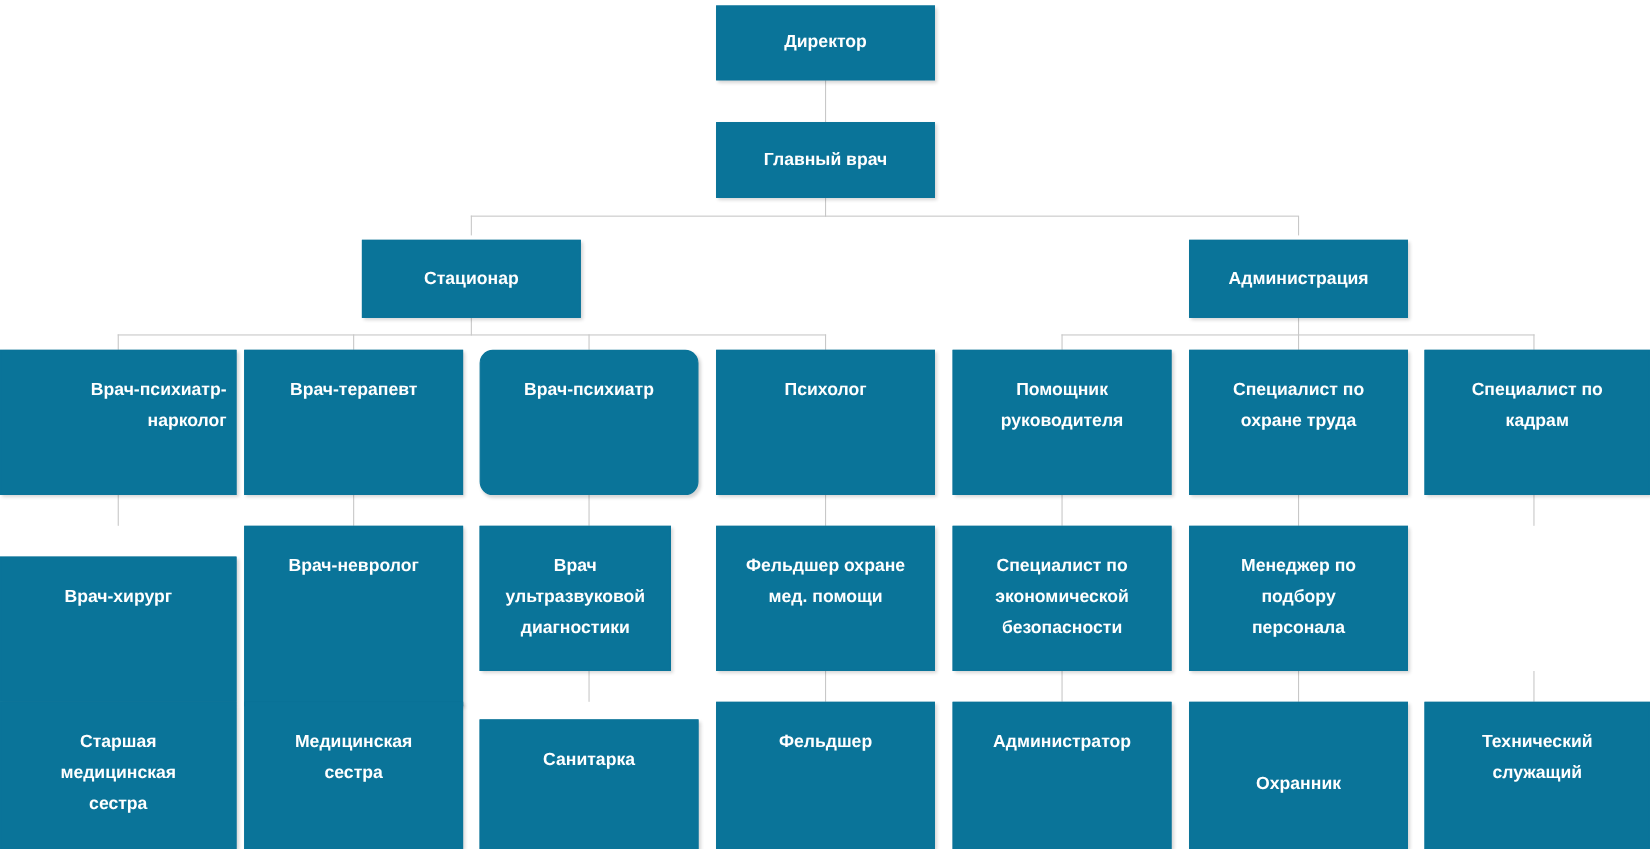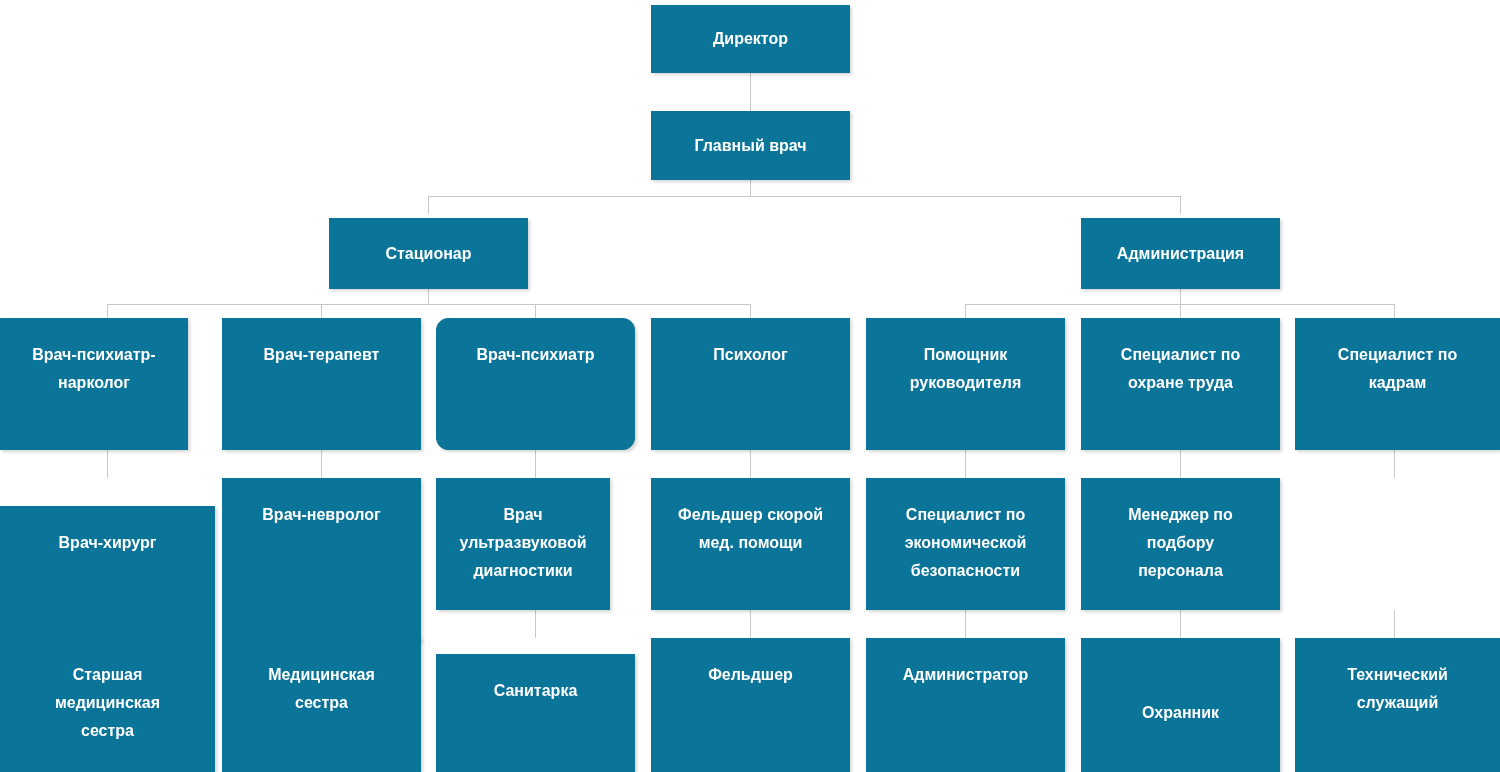--- a/index.html
+++ b/index.html
@@ -102,21 +102,21 @@
     <span class="node-label">Главный врач</span>
   </div>
 
   <div class="node" style="left:329px; top:218px; width:199px; height:71px;">
     <span class="node-label">Стационар</span>
   </div>
   <div class="node" style="left:1081px; top:218px; width:199px; height:71px;">
     <span class="node-label">Администрация</span>
   </div>
 
-  <div class="node top-text" style="left:0px; top:318px; width:188px; height:132px;">
+  <div class="node top-text" style="left:0px; top:318px; width:215px; height:132px;text-align:right;">
     <span class="node-label">Врач-психиатр-
 нарколог</span>
   </div>
   <div class="node top-text" style="left:222px; top:318px; width:199px; height:132px;">
     <span class="node-label">Врач-терапевт</span>
   </div>
   <div class="node top-text" style="left:436px; top:318px; width:199px; height:132px;border-radius:12px;">
     <span class="node-label">Врач-психиатр</span>
   </div>
   <div class="node top-text" style="left:651px; top:318px; width:199px; height:132px;">
@@ -140,21 +140,21 @@
   </div>
   <div class="node top-text" style="left:222px; top:478px; width:199px; height:164px;">
     <span class="node-label">Врач-невролог</span>
   </div>
   <div class="node top-text" style="left:436px; top:478px; width:174px; height:132px;">
     <span class="node-label">Врач
 ультразвуковой
 диагностики</span>
   </div>
   <div class="node top-text" style="left:651px; top:478px; width:199px; height:132px;">
-    <span class="node-label">Фельдшер скорой
+    <span class="node-label">Фельдшер охране
 мед. помощи</span>
   </div>
   <div class="node top-text" style="left:866px; top:478px; width:199px; height:132px;">
     <span class="node-label">Специалист по
 экономической
 безопасности</span>
   </div>
   <div class="node top-text" style="left:1081px; top:478px; width:199px; height:132px;">
     <span class="node-label">Менеджер по
 подбору

